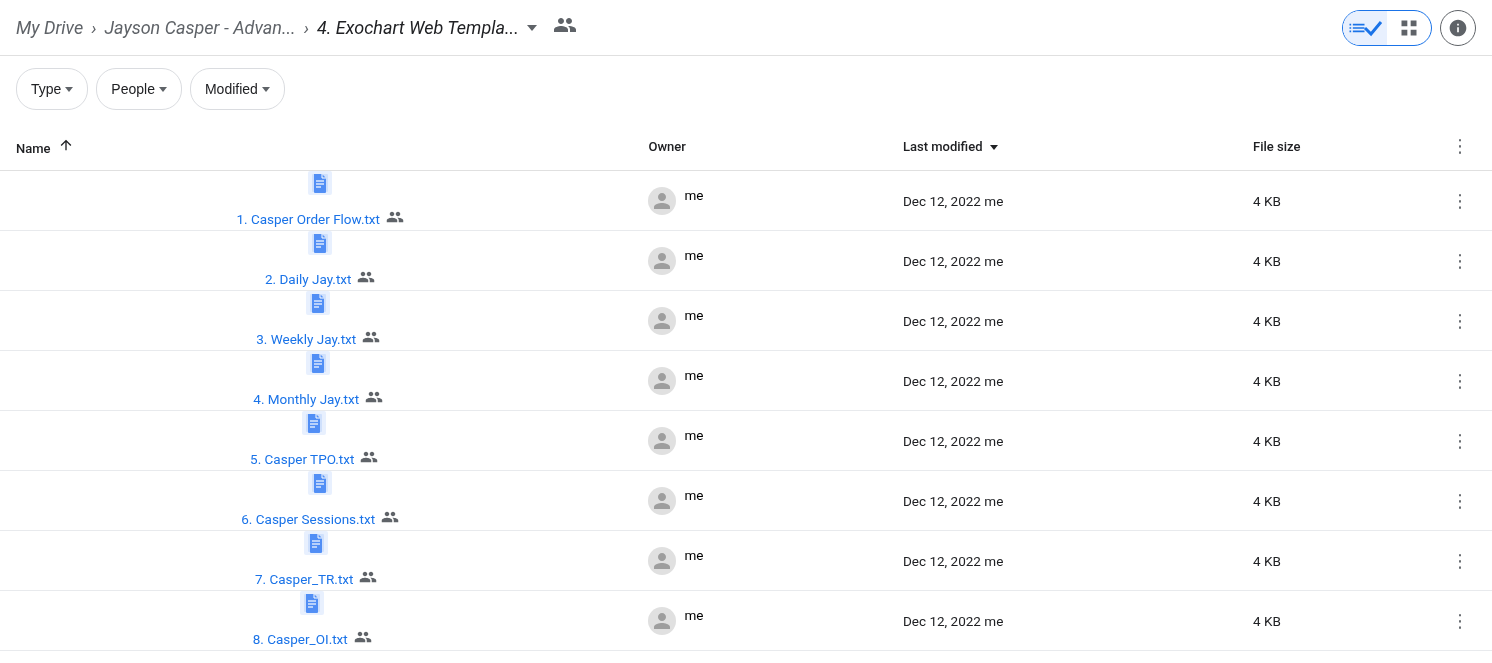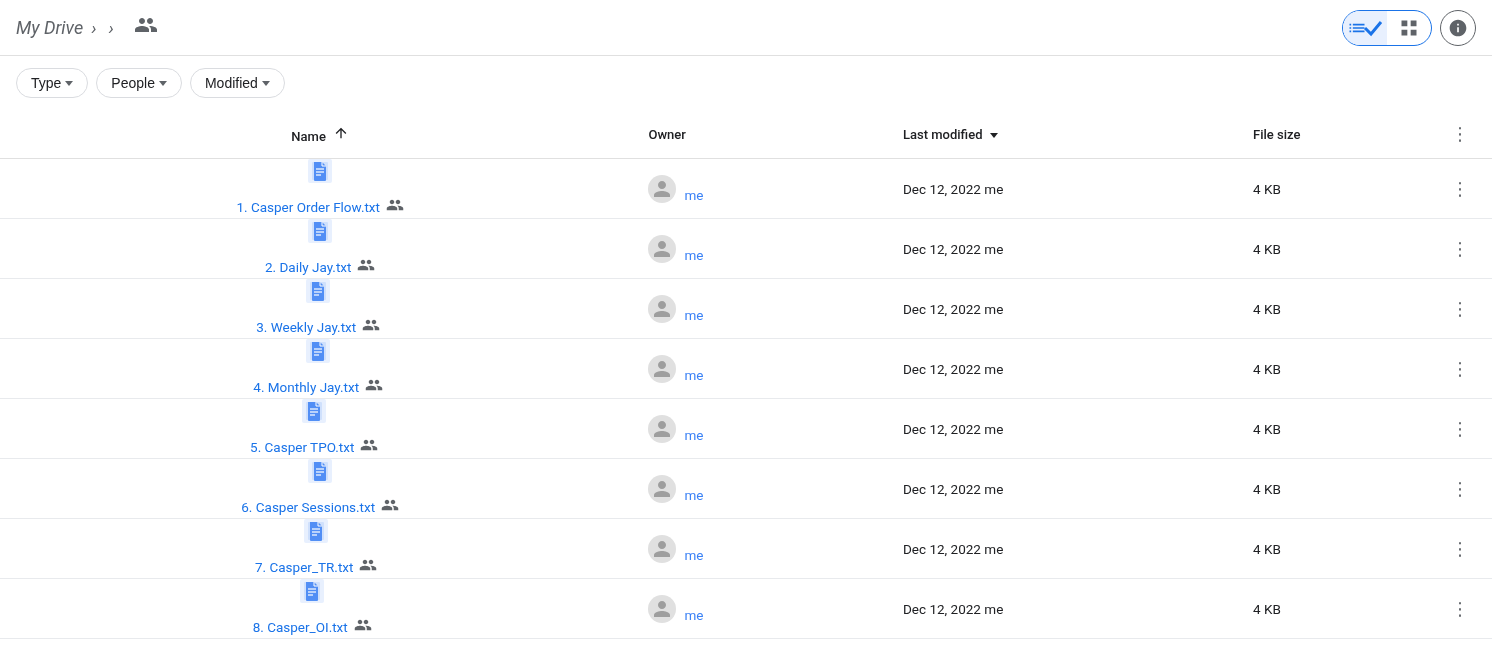--- a/index.html
+++ b/index.html
@@ -87,21 +87,21 @@
       align-items: center;
       padding: 12px 16px;
       gap: 8px;
     }
     .filter-btn {
       display: flex;
       align-items: center;
       gap: 4px;
       border: 1px solid #dadce0;
       border-radius: 20px;
-      padding: 6px 14px;
+      padding: 12px 14px;
       font-size: 14px;
       color: #202124;
       cursor: pointer;
       background: #fff;
     }
     .filter-chevron {
       display: inline-block;
       width: 0; height: 0;
       border-left: 4px solid transparent;
       border-right: 4px solid transparent;
@@ -158,23 +158,23 @@
       display: flex;
       align-items: center;
       gap: 6px;
     }
     .shared-icon {
       color: #5f6368;
       font-size: 16px;
     }
     .owner-cell {
       display: flex;
-      align-items: flex-end;
+      align-items: flex-start;
       gap: 8px;
-      color: #3b82f6;
+      color: #000000;
     }
     .avatar-circle {
       width: 28px; height: 28px;
       border-radius: 50%;
       background: #e0e0e0;
       display: flex; align-items: center; justify-content: center;
       flex-shrink: 0;
     }
     .avatar-circle svg { width: 20px; height: 20px; }
     .more-btn {
@@ -195,21 +195,26 @@
       margin-left: 4px;
     }
   </style>
 </head>
 <body>
 
 <div class="header">
   <div class="breadcrumb">
     <span class="breadcrumb-item">My Drive</span>
     <span class="breadcrumb-sep">›</span>
+    <span class="breadcrumb-item">Jayson Casper - Advan...</span>
     <span class="breadcrumb-sep">›</span>
+    <span class="breadcrumb-current">
+      <span>4. Exochart Web Templa...</span>
+      <span class="chevron-down"></span>
+    </span>
 
     <span style="margin-left:12px; color:#5f6368; font-size:20px;">
       <svg width="24" height="24" viewBox="0 0 24 24" fill="#5f6368">
         <path d="M16 11c1.66 0 2.99-1.34 2.99-3S17.66 5 16 5c-1.66 0-3 1.34-3 3s1.34 3 3 3zm-8 0c1.66 0 2.99-1.34 2.99-3S9.66 5 8 5C6.34 5 5 6.34 5 8s1.34 3 3 3zm0 2c-2.33 0-7 1.17-7 3.5V19h14v-2.5c0-2.33-4.67-3.5-7-3.5zm8 0c-.29 0-.62.02-.97.05 1.16.84 1.97 1.97 1.97 3.45V19h6v-2.5c0-2.33-4.67-3.5-7-3.5z"></path>
       </svg>
     </span>
   </div>
 
   <div class="header-icons">
 
@@ -251,21 +256,21 @@
   </button>
   <button class="filter-btn">
     <span>Modified</span>
     <span class="filter-chevron"></span>
   </button>
 </div>
 
 <table class="file-table">
   <thead>
     <tr>
-      <th class="col-name" style="min-width:400px;text-align:center;">
+      <th class="col-name" style="min-width:400px;">
         <span>Name</span>
         <span class="name-up-icon">
 
           <svg width="16" height="16" viewBox="0 0 24 24" fill="#202124">
             <path d="M4 12l1.41 1.41L11 7.83V20h2V7.83l5.58 5.59L20 12l-8-8-8 8z"></path>
           </svg>
         </span>
       </th>
       <th style="min-width:160px;">
         <span>Owner</span>

